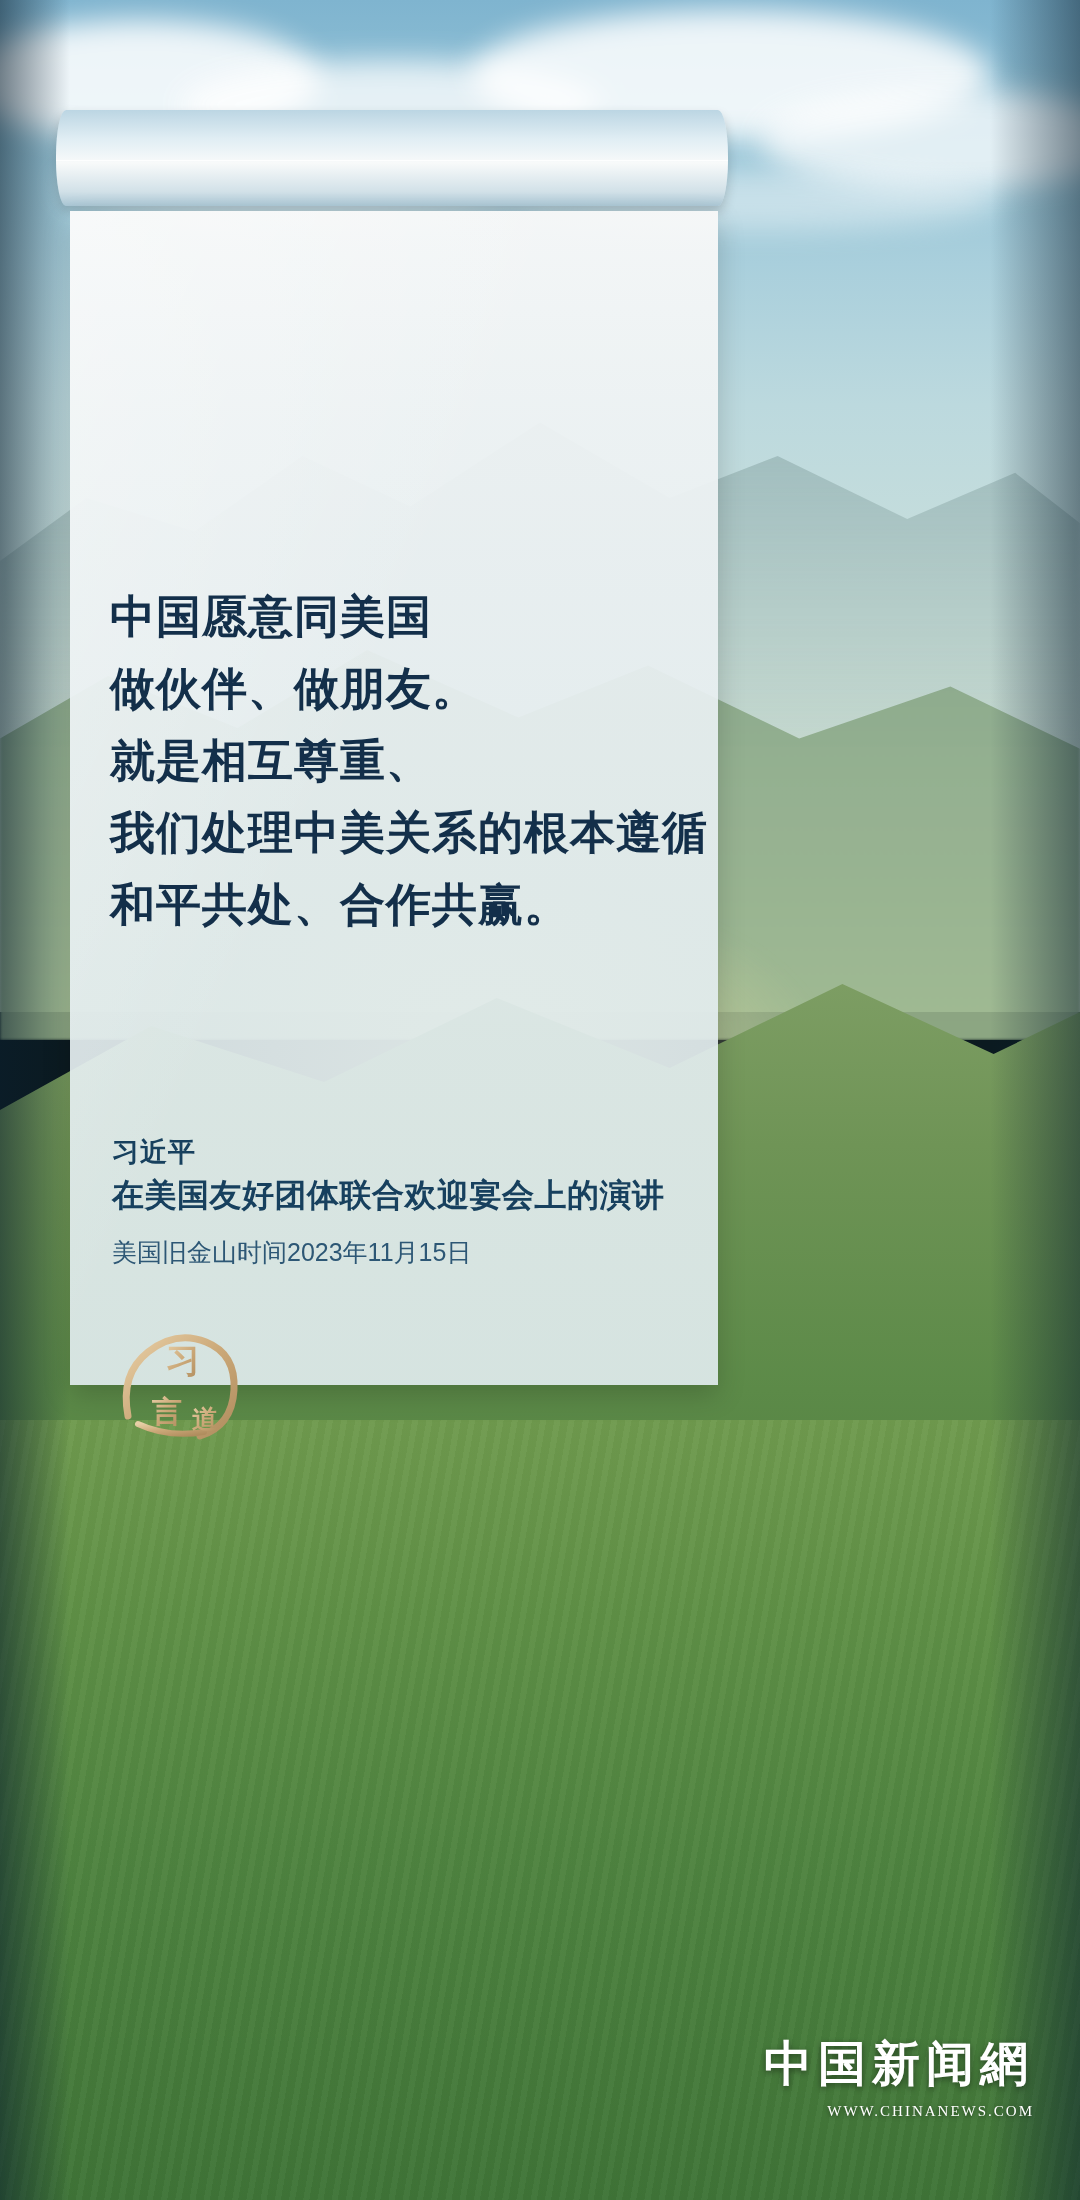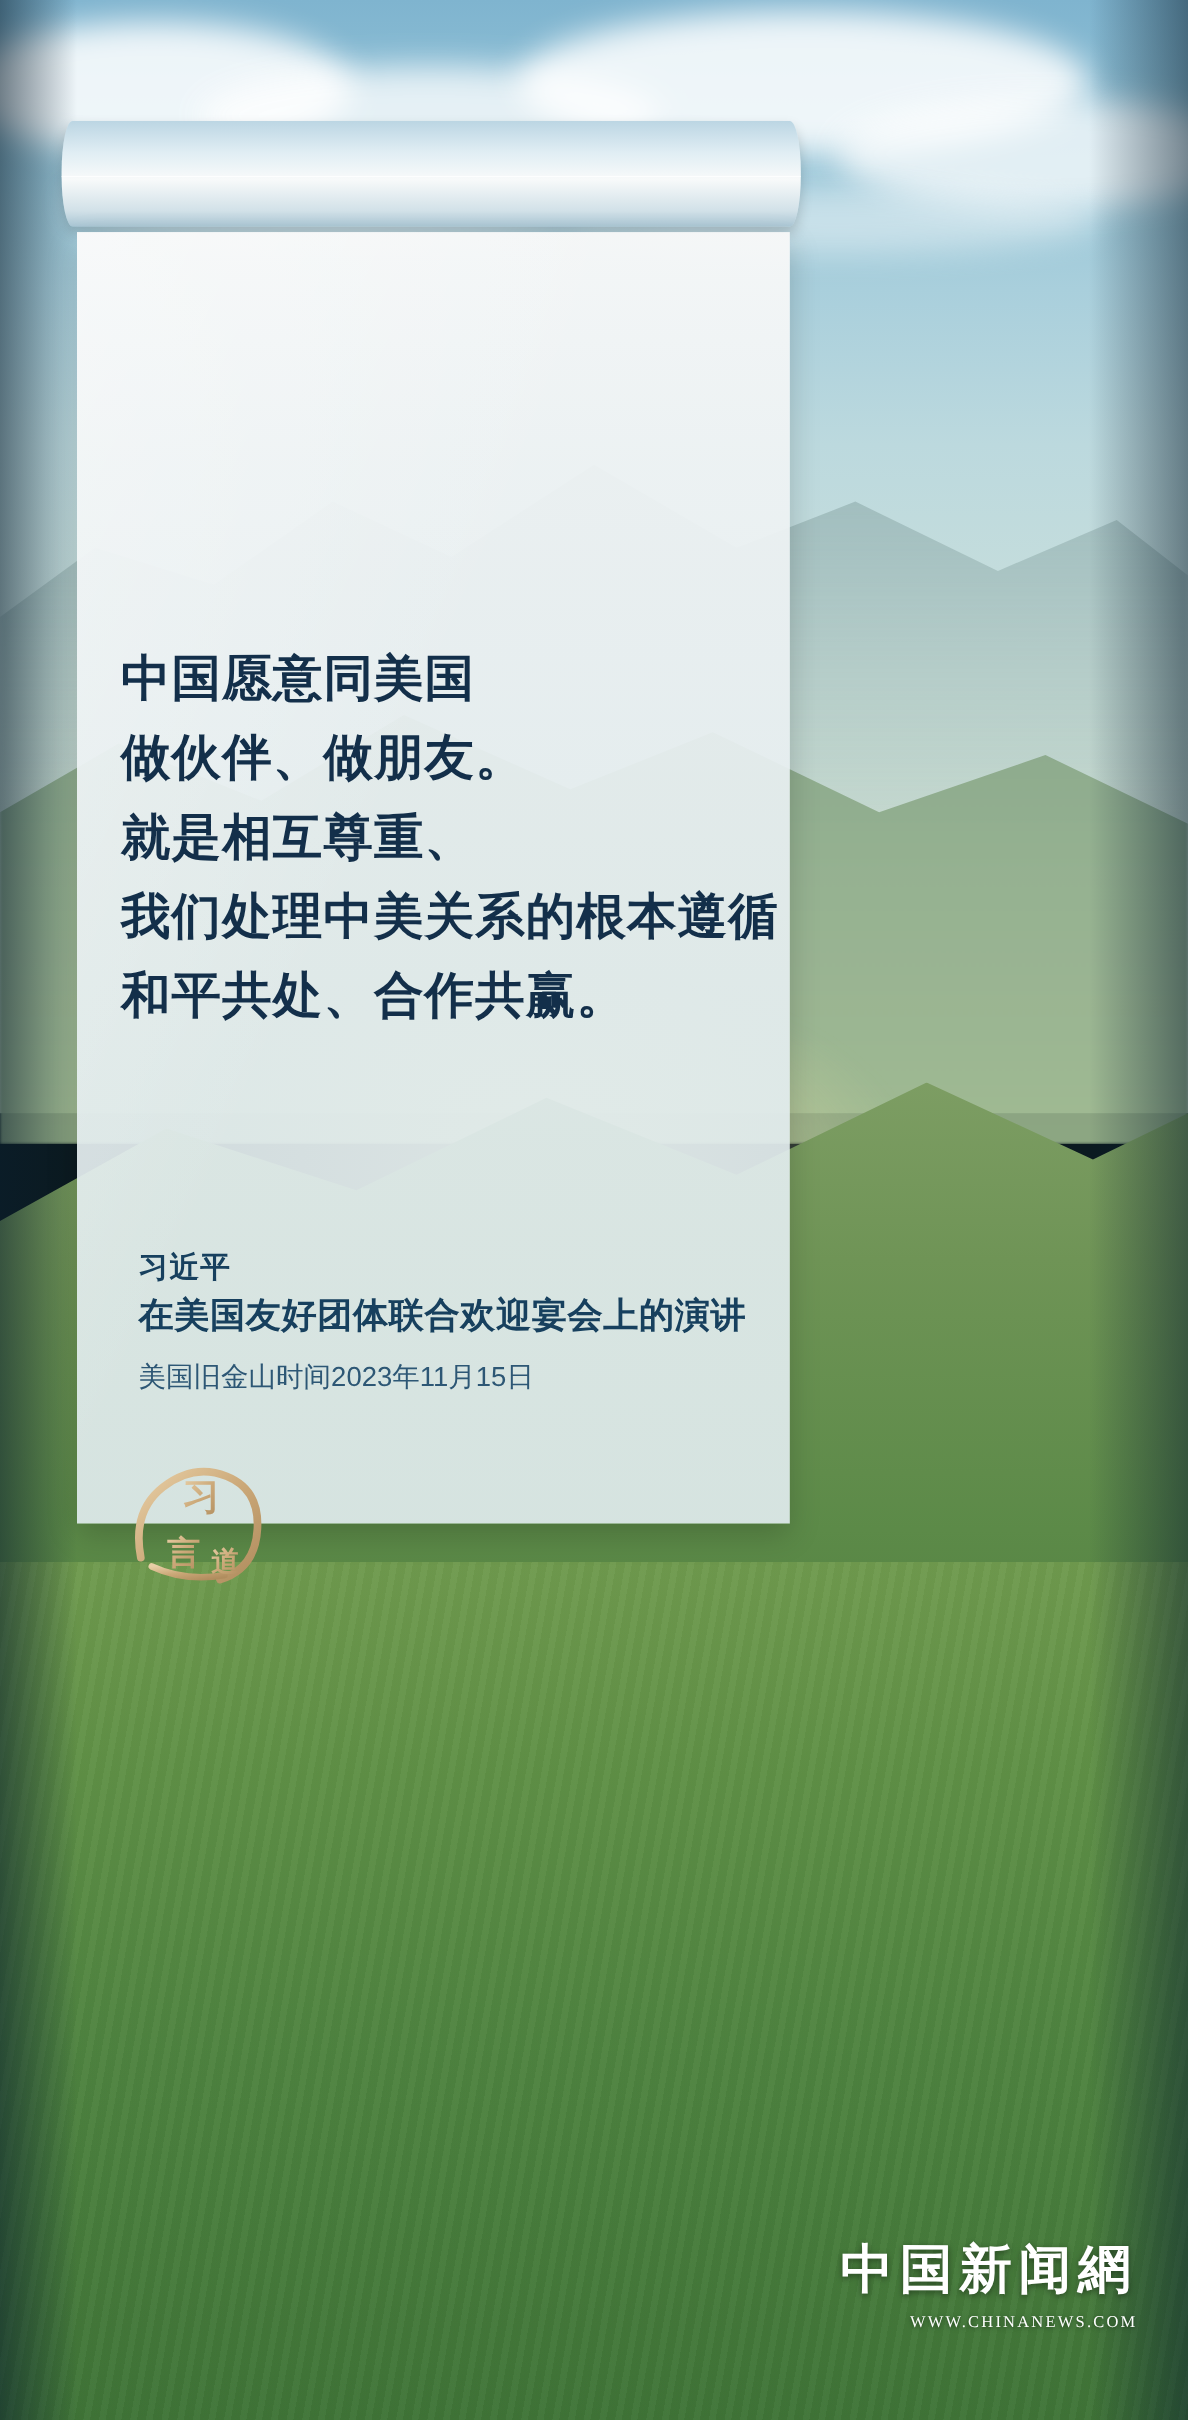--- a/index.html
+++ b/index.html
@@ -189,21 +189,21 @@
     line-height: 72px;
     font-weight: 700;
     color: #132f4a;
     letter-spacing: 1px;
     white-space: nowrap;
   }
 
   
   .attrib {
     position: absolute;
-    left: 56px;
+    left: 42px;
     top: 920px;
     width: 580px;
   }
   .attrib-name {
     font-size: 27px;
     font-weight: 700;
     color: #17405e;
     line-height: 42px;
     letter-spacing: 1px;
   }

